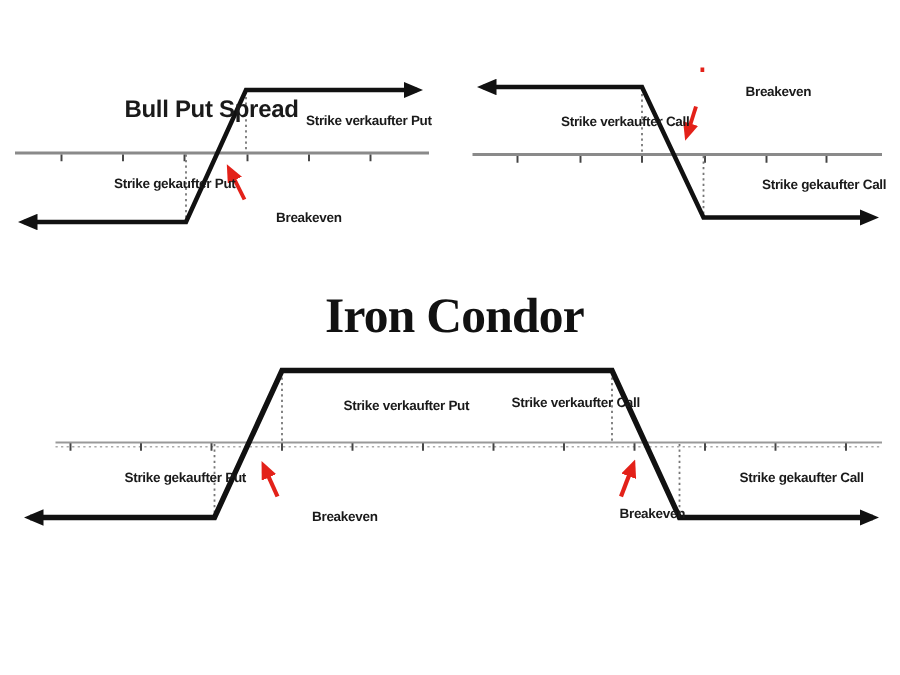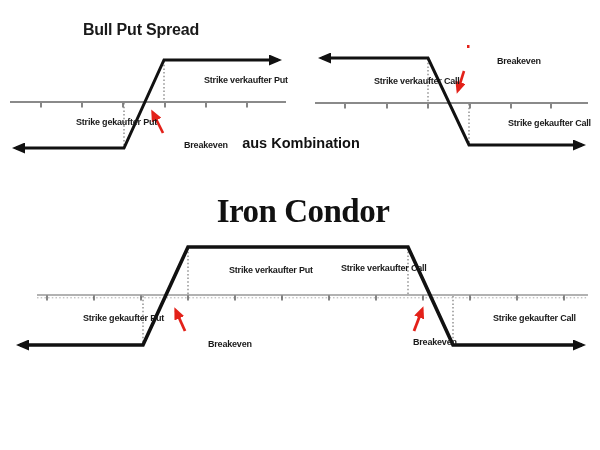--- a/index.html
+++ b/index.html
@@ -7,21 +7,21 @@
     position:relative; width:600px; height:450px; background:#ffffff;
     font-family:"Liberation Sans","DejaVu Sans",sans-serif; overflow:hidden;
   }
   .stage svg { position:absolute; left:0; top:0; }
   .lbl {
     position:absolute; font-weight:bold; font-size:9px; letter-spacing:-0.2px;
     color:#1a1a1a; white-space:nowrap; line-height:10px;padding-left:36px;
   }
   .title {
     position:absolute; font-weight:bold; font-size:16px; color:#1a1a1a;
-    white-space:nowrap; transform:translateX(-50%); letter-spacing:-0.2px;
+    white-space:nowrap; transform:translateX(-50%); letter-spacing:-0.2px;margin-top:44px;
   }
   .combo {
     position:absolute; font-weight:bold; font-size:14.5px; line-height:15.5px;
     color:#111; text-align:center; transform:translateX(-50%); white-space:nowrap;
   }
   .big-title {
     position:absolute; font-weight:bold; font-size:33px; letter-spacing:-0.5px;
     color:#111; transform:translateX(-50%); white-space:nowrap;font-family:Liberation Serif, serif;
   }
 </style>
@@ -106,21 +106,20 @@
 
   <div class="lbl" style="left:168px; top:75px;">Strike verkaufter Put</div>
   <div class="lbl" style="left:40px; top:117px;">Strike gekaufter Put</div>
   <div class="lbl" style="left:148px; top:140px;">Breakeven</div>
 
   <div class="lbl" style="left:338px; top:76px;">Strike verkaufter Call</div>
   <div class="lbl" style="left:472px; top:118px;">Strike gekaufter Call</div>
   <div class="lbl" style="left:461px; top:56px;">Breakeven</div>
 
   <div class="combo" style="left:301px; top:136px;">
-    <div>aus Kombination</div>
   </div>
 
   <div class="big-title" style="left:303px; top:193px;">Iron Condor</div>
 
   <div class="lbl" style="left:47px; top:313px;">Strike gekaufter Put</div>
   <div class="lbl" style="left:193px; top:265px;">Strike verkaufter Put</div>
   <div class="lbl" style="left:305px; top:263px;">Strike verkaufter Call</div>
   <div class="lbl" style="left:457px; top:313px;">Strike gekaufter Call</div>
   <div class="lbl" style="left:172px; top:339px;">Breakeven</div>
   <div class="lbl" style="left:377px; top:337px;">Breakeven</div>

